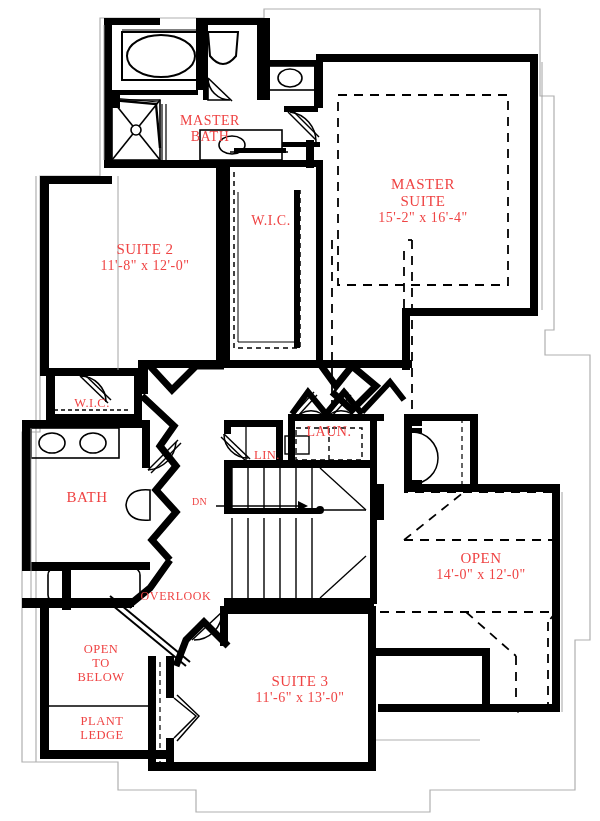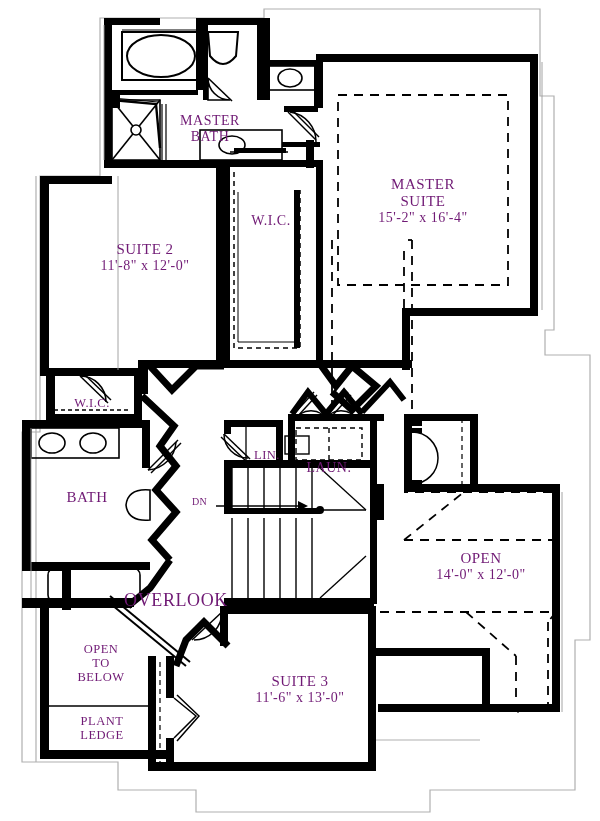--- a/index.html
+++ b/index.html
@@ -17,35 +17,35 @@
   }
   svg.plan-svg {
     position: absolute;
     left: 0; top: 0;
     width: 600px;
     height: 821px;
   }
   .room-label {
     position: absolute;
     text-align: center;
-    color: #701a75;
+    color: #ef4444;
     font-family: "Liberation Serif", "DejaVu Serif", serif;
     letter-spacing: 0.5px;
     line-height: 1.12;
     white-space: nowrap;
     user-select: none;
   }
   .lbl-name { display: block; }
   .lbl-dims { display: block; }
   .sz-lg .lbl-name { font-size: 15px; }
   .sz-lg .lbl-dims { font-size: 14px; }
   .sz-md .lbl-name { font-size: 14px; }
   .sz-sm .lbl-name { font-size: 12.5px; }
   .sz-xs .lbl-name { font-size: 10px; letter-spacing: 0.2px; }
-  .sz-ovl .lbl-name { font-size: 18px; letter-spacing: 0.6px; }
+  .sz-ovl .lbl-name { font-size: 12px; letter-spacing: 0.6px; }
 </style>
 </head>
 <body>
 
 <div id="plan-root">
 
   <svg class="plan-svg" viewBox="0 0 600 821" xmlns="http://www.w3.org/2000/svg">
 
     <g fill="none" stroke="#b0b0b0" stroke-width="1.2">
       <path d="M100,18 L264,18 L264,9 L540,9 L540,18 L540,96 L554,96 L554,330
@@ -519,21 +519,21 @@
   </div>
 
   <div class="room-label sz-lg" style="left:44px; top:489px; width:86px;">
     <span class="lbl-name">BATH</span>
   </div>
 
   <div class="room-label sz-sm" style="left:224px; top:448px; width:56px;text-align:right;">
     <span class="lbl-name">LIN.</span>
   </div>
 
-  <div class="room-label sz-md" style="left:290px; top:424px; width:78px;margin-top:36px;">
+  <div class="room-label sz-md" style="left:290px; top:424px; width:78px;">
     <span class="lbl-name">LAUN.</span>
   </div>
 
   <div class="room-label sz-xs" style="left:192px; top:496px; width:28px; text-align:left;">
     <span class="lbl-name">DN</span>
   </div>
 
   <div class="room-label sz-ovl" style="left:124px; top:590px; width:104px;">
     <span class="lbl-name">OVERLOOK</span>
   </div>

